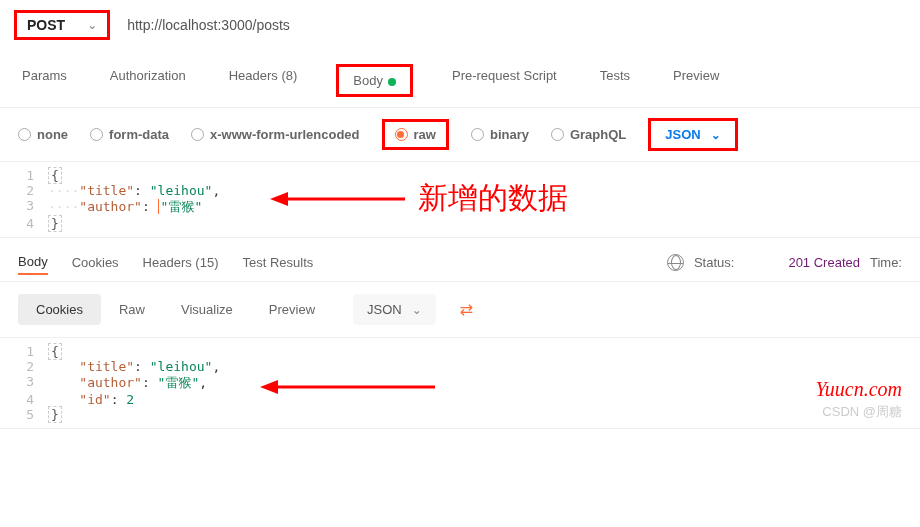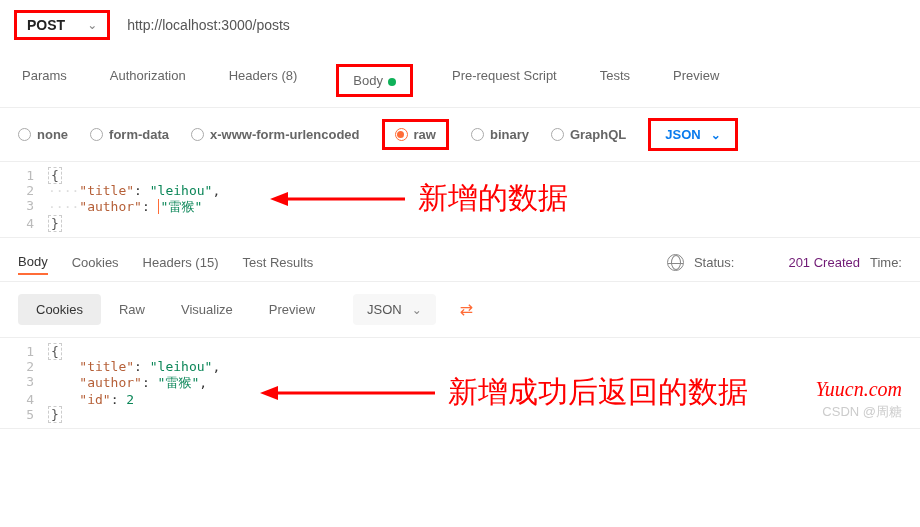--- a/index.html
+++ b/index.html
@@ -186,20 +186,19 @@
   <div class="line">
         <span class="ln">5</span>
         <span class="code"><span class="brace">}</span></span>
       </div>
 
   <div class="annotation" style="top:34px; left:260px;">
     <svg class="arrow-svg" style="width:180px" viewBox="0 0 180 30">
           <line x1="15" y1="15" x2="175" y2="15" stroke="#ff0000" stroke-width="3"></line>
           <polygon points="0,15 18,8 18,22" fill="#ff0000"></polygon>
         </svg>
-    <span>新增成功后返回的数据</span>
   </div>
 </div>
 
 <div class="watermark1">Yuucn.com</div>
 <div class="watermark2">CSDN @周糖</div>
 
 </div>
 
 </body></html>

